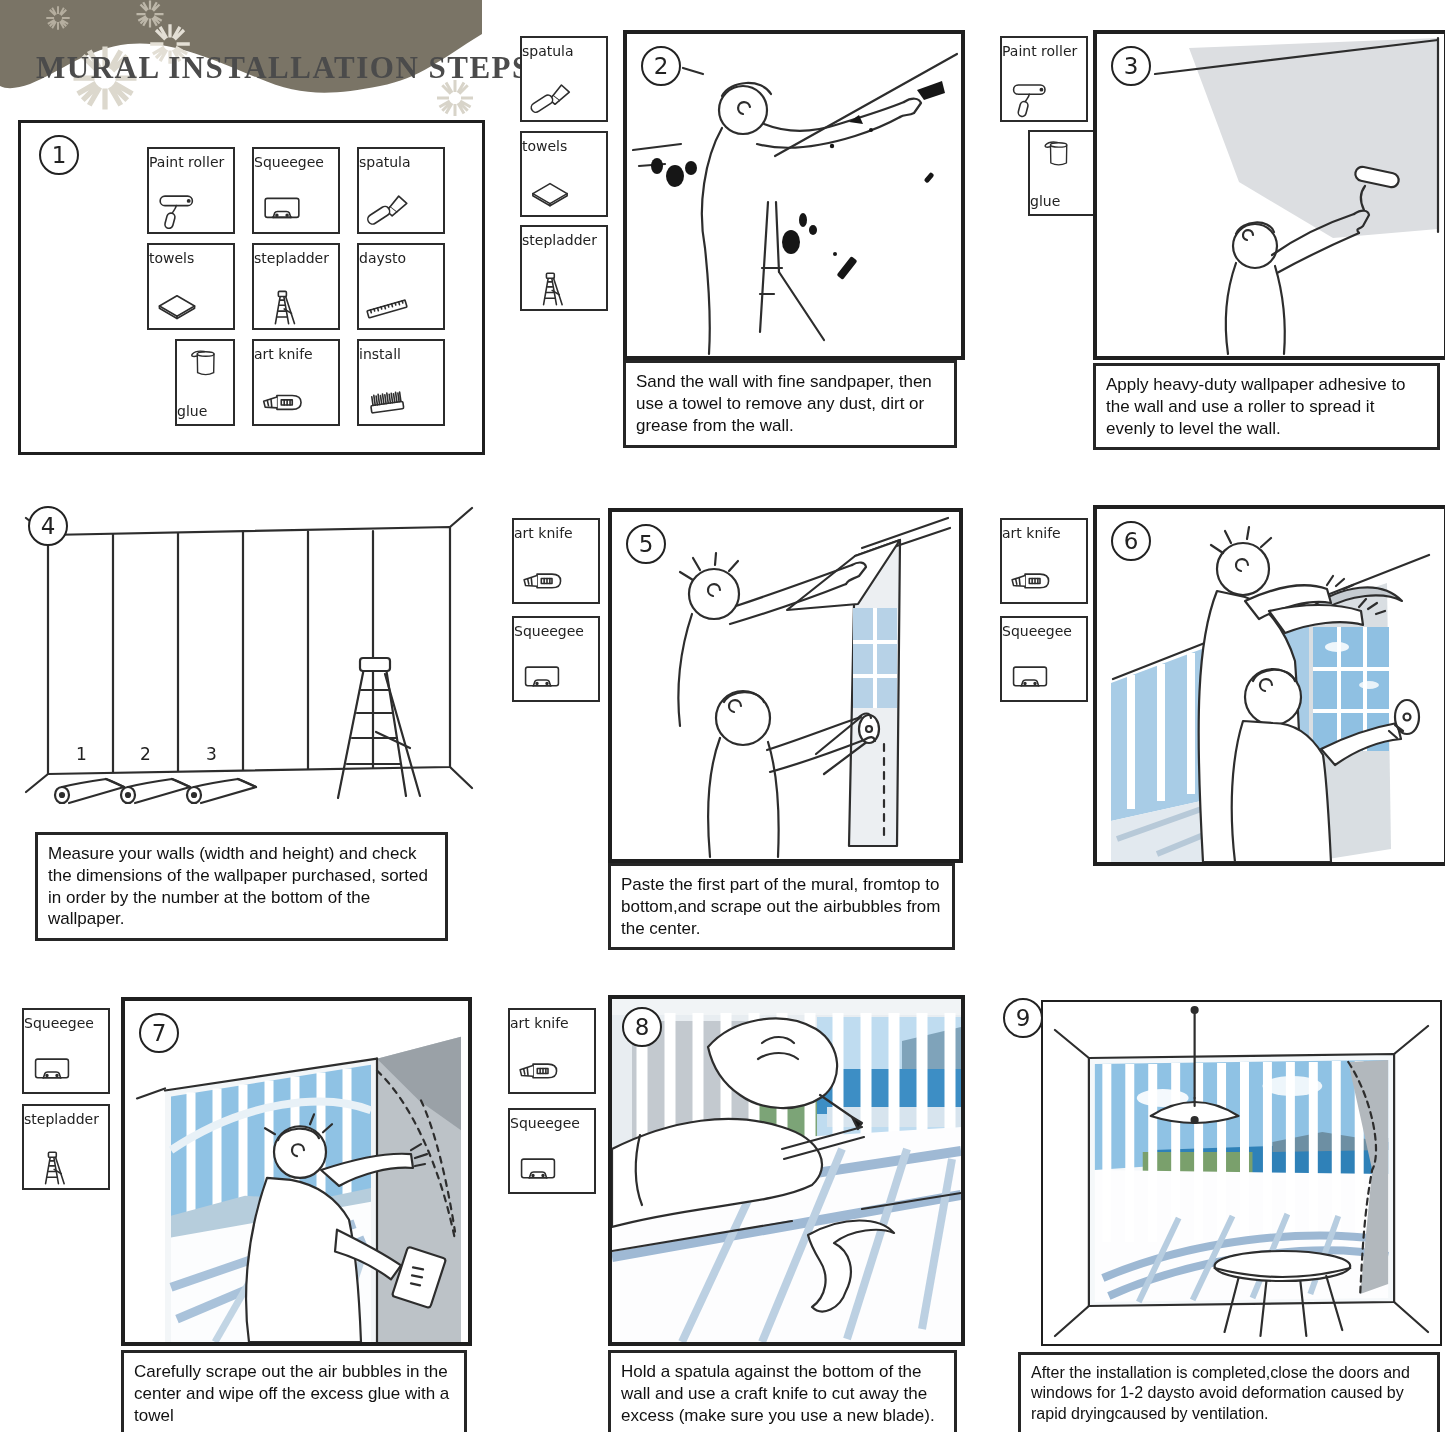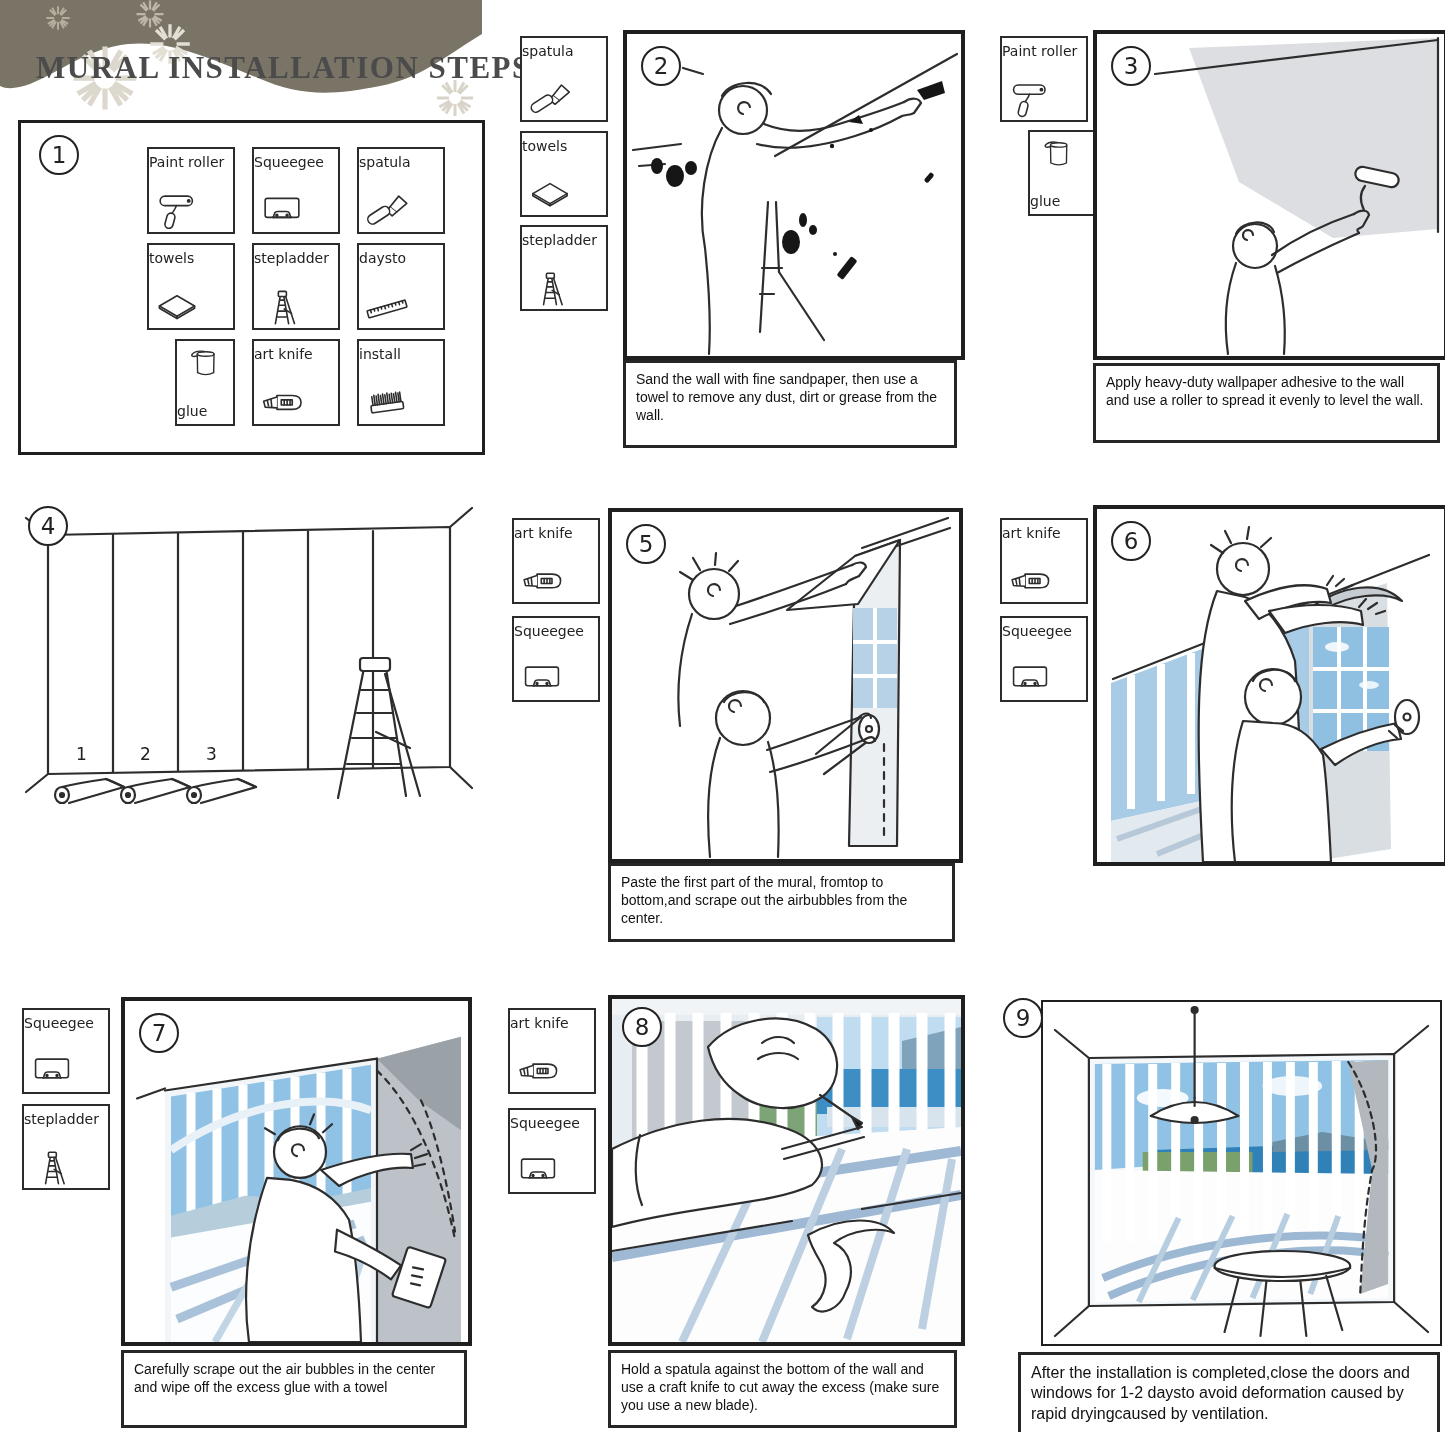--- a/index.html
+++ b/index.html
@@ -10,21 +10,21 @@
   .banner svg{position:absolute;inset:0;}
   .page-title{position:absolute;left:36px;top:50px;width:430px;margin:0;
     font-family:"Liberation Serif",serif;font-weight:700;font-size:31px;color:#4b4b4b;
     letter-spacing:1.5px;white-space:nowrap;}
   
   .panel{position:absolute;border:3.5px solid #1f1f1f;background:#fff;}
   .mbox{position:absolute;border:4px solid #1f1f1f;background:#fff;overflow:hidden;}
   .mbox.thin{border-width:2.5px;}
   .mbox svg.scene{position:absolute;inset:0;width:100%;height:100%;}
   .cap{position:absolute;border:3px solid #262626;background:#fff;padding:8px 10px;
-       font-size:14px;line-height:1.28;color:#111;box-sizing:border-box;}
+       font-size:17px;line-height:1.28;color:#111;box-sizing:border-box;}
   .cap.small{font-size:16px;}
   .snum{position:absolute;width:36px;height:36px;border:2.5px solid #222;border-radius:50%;
         display:flex;align-items:center;justify-content:center;font-size:23px;color:#222;
         background:#fff;z-index:5;font-family:"DejaVu Sans",sans-serif;}
   
   .tbox{border:2.5px solid #2b2b2b;background:#fff;display:flex;flex-direction:column;
         align-items:flex-start;box-sizing:border-box;gap:20px;}
   .tbox.abs{position:absolute;width:88px;height:86px;}
   .tl{font-size:14px;color:#222;margin-top:5px;font-family:"DejaVu Sans",sans-serif;white-space:nowrap;}
   .tl.sm{font-size:14px;}
@@ -314,20 +314,21 @@
         <path d="M388 298 L368 170"></path>
       <rect x="342" y="160" width="30" height="13" rx="3" fill="#fff"></rect>
       <path d="M329 266 L383 266 M334 240 L379 240 M339 215 L375 215 M343 192 L371 192"></path>
       <path d="M367 176 L402 298"></path>
         <path d="M358 234 L392 250"></path>
     </g>
     <text class="wn" x="58" y="262">1</text>
     <text class="wn" x="122" y="262">2</text>
     <text class="wn" x="188" y="262">3</text>
   </svg>
+  <div class="cap" style="left:35px;top:832px;width:413px;min-height:102px;">Measure your walls (width and height) and check the dimensions of the wallpaper purchased, sorted in order by the number at the bottom of the wallpaper.</div>
 
   <div class="tbox abs" style="left:512px;top:518px;">
     <span class="tl">art knife</span>
     <svg>
         <use href="#sym-art-knife"></use>
       </svg>
   </div>
   <div class="tbox abs" style="left:512px;top:616px;">
     <span class="tl">Squeegee</span>
     <svg>

